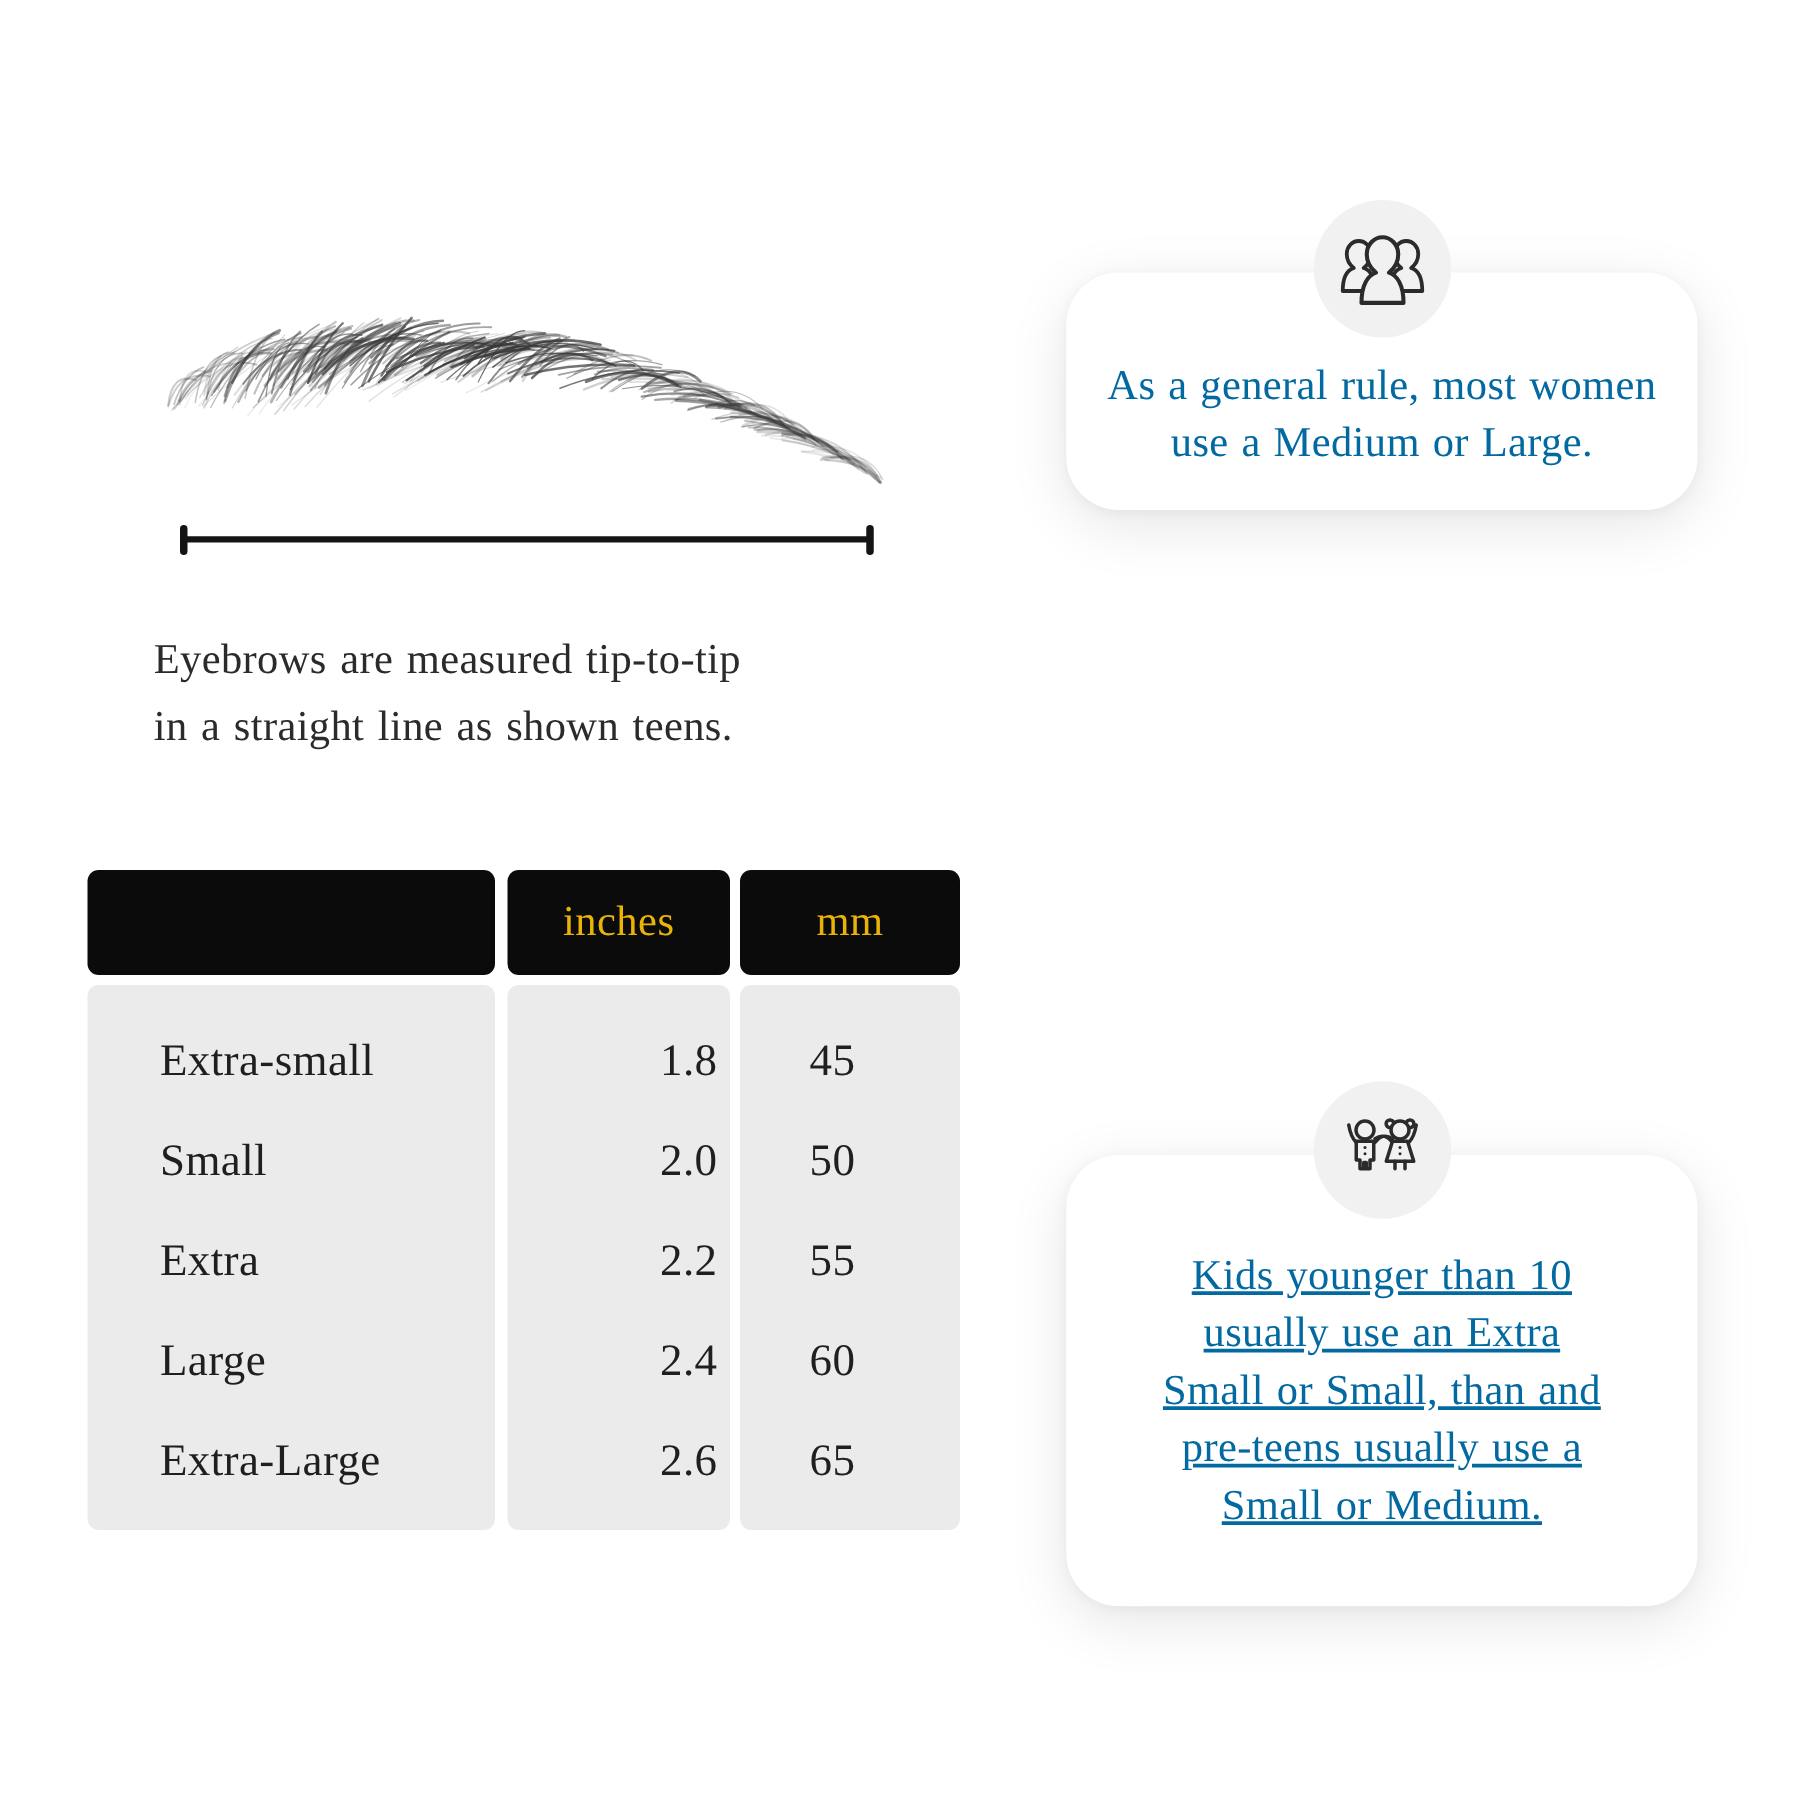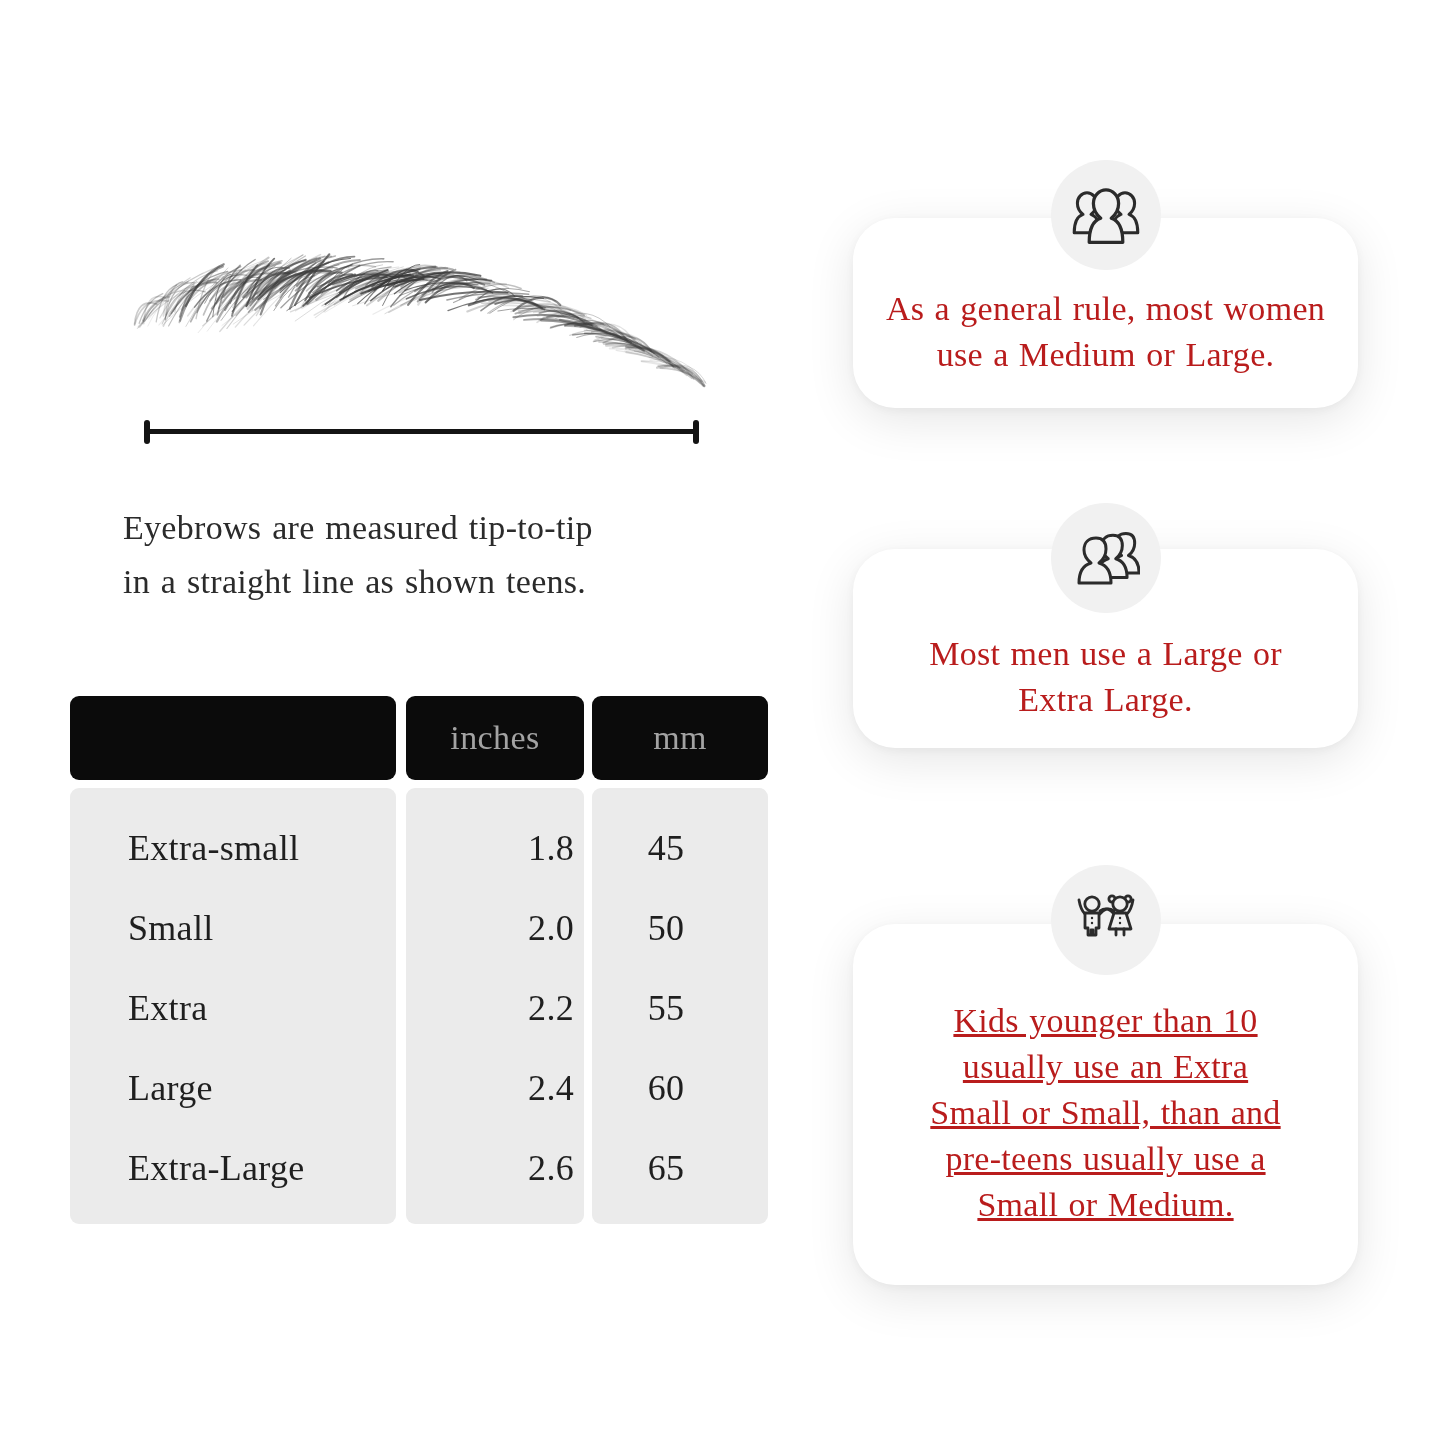--- a/index.html
+++ b/index.html
@@ -9,41 +9,41 @@
   }
   
   .brow-svg{position:absolute;left:110px;top:228px;width:620px;height:180px;}
   .measure-bar{position:absolute;left:146px;top:429px;width:551px;height:5px;background:#141414;border-radius:3px;}
   .measure-tick{position:absolute;top:420px;width:6px;height:24px;background:#141414;border-radius:3px;}
   .tick-l{left:144px;} .tick-r{left:693px;}
   .caption{position:absolute;left:123px;top:501px;font-size:34px;line-height:54px;
            letter-spacing:.3px;word-spacing:2px;color:#2b2b2b;white-space:nowrap;}
   
   .th{position:absolute;top:696px;height:84px;background:#0b0b0b;border-radius:9px;
-      display:flex;align-items:center;justify-content:center;color:#a3a3a3;font-size:34px;letter-spacing:.4px;}
+      display:flex;align-items:center;justify-content:center;color:#eab308;font-size:34px;letter-spacing:.4px;}
   .th1{left:70px;width:326px;} .th2{left:406px;width:178px;} .th3{left:592px;width:176px;}
   .tb{position:absolute;top:788px;height:436px;background:#ebebeb;border-radius:9px;}
   .tb1{left:70px;width:326px;} .tb2{left:406px;width:178px;} .tb3{left:592px;width:176px;}
   .rows{position:absolute;left:70px;top:788px;width:698px;height:404px;padding-top:20px;box-sizing:border-box;}
   .row{display:grid;grid-template-columns:326px 178px 176px;column-gap:0;height:80px;align-items:center;
        font-size:36px;color:#1f1f1f;letter-spacing:.3px;}
   .row .c1{padding-left:58px;}
   .row .c2{text-align:right;margin-left:10px;}
   .row .c3{text-align:center;margin-left:8px;}
   
   .card{position:absolute;left:853px;width:505px;background:#ffffff;border-radius:42px;
         box-shadow:0 12px 48px rgba(0,0,0,.10),0 2px 10px rgba(0,0,0,.045);}
   .card1{top:218px;height:190px;}
   .card2{top:549px;height:199px;}
   .card3{top:924px;height:361px;}
   .circle{position:absolute;left:50%;transform:translateX(-50%);width:110px;height:110px;
           border-radius:50%;background:#f1f1f1;display:flex;align-items:center;justify-content:center;}
   .card1 .circle{top:-58px;} .card2 .circle{top:-46px;} .card3 .circle{top:-59px;}
   .card-text{position:absolute;left:0;right:0;text-align:center;font-size:34px;line-height:46px;
-             color:#b91c1c;letter-spacing:.3px;word-spacing:1.5px;}
+             color:#0369a1;letter-spacing:.3px;word-spacing:1.5px;}
   .card1 .card-text{top:68px;} .card2 .card-text{top:82px;} .card3 .card-text{top:74px;text-decoration:underline;}
 </style>
 </head>
 <body>
 
 <div class="canvas">
 
   <svg id="brow-svg" class="brow-svg" viewBox="0 0 620 180">
       <path d="M 121.9 87.9 Q 132.5 52.6 147.5 37.2" fill="none" stroke="#3a3a3a" stroke-width="1.89" stroke-opacity="0.56" stroke-linecap="round"></path>
       <path d="M 516.1 119.3 Q 559.0 116.2 583.7 151.0" fill="none" stroke="#3a3a3a" stroke-width="1.68" stroke-opacity="0.22" stroke-linecap="round"></path>
@@ -387,35 +387,20 @@
           <path stroke-width="3.1" transform="scale(1.05)" d="M -16,26 C -16,12 -11,5 -5,3 C -10,-1 -12,-6 -12,-11 A 12,13 0 1 1 12,-11 C 12,-6 10,-1 5,3 C 11,5 16,12 16,26 Z"></path>
         </g>
       </svg>
     </div>
     <div class="card-text">
       <div>As a general rule, most women</div>
       <div>use a Medium or Large.</div>
     </div>
   </div>
 
-  <div class="card card2">
-    <div class="circle">
-      <svg width="68" height="58" viewBox="-34 -29 68 58">
-        <g stroke="#2b2b2b" fill="#f1f1f1" stroke-linejoin="round">
-          <path transform="translate(19,-6) scale(0.88)" stroke-width="3.4" d="M -16,24 C -16,12 -11,6 -4,4 C -9,0 -11,-4 -11,-9 C -11,-17 -6,-21 1,-21 C 8,-21 11,-17 11,-10 C 11,-5 9,0 4,4 C 11,6 16,12 16,24 Z"></path>
-          <path transform="translate(6,-3) scale(0.94)" stroke-width="3.2" d="M -16,24 C -16,12 -11,6 -4,4 C -9,0 -11,-4 -11,-9 C -11,-17 -6,-21 1,-21 C 8,-21 11,-17 11,-10 C 11,-5 9,0 4,4 C 11,6 16,12 16,24 Z"></path>
-          <path transform="translate(-11,1)" stroke-width="3" d="M -16,24 C -16,12 -11,6 -4,4 C -9,0 -11,-4 -11,-9 C -11,-17 -6,-21 1,-21 C 8,-21 11,-17 11,-10 C 11,-5 9,0 4,4 C 11,6 16,12 16,24 Z"></path>
-        </g>
-      </svg>
-    </div>
-    <div class="card-text">
-      <div>Most men use a Large or</div>
-      <div>Extra Large.</div>
-    </div>
-  </div>
 
   <div class="card card3">
     <div class="circle">
       <svg width="68" height="62" viewBox="-34 -31 68 62">
         <g stroke="#2b2b2b" fill="none" stroke-width="2.8" stroke-linecap="round" stroke-linejoin="round">
 
           <path d="M -6,-6 C -2,-11 2,-13 8,-9"></path>
           <path d="M 8,-6 C 4,-11 0,-13 -6,-9"></path>
 
           <circle cx="-14" cy="-16" r="7.2" fill="#f1f1f1"></circle>

